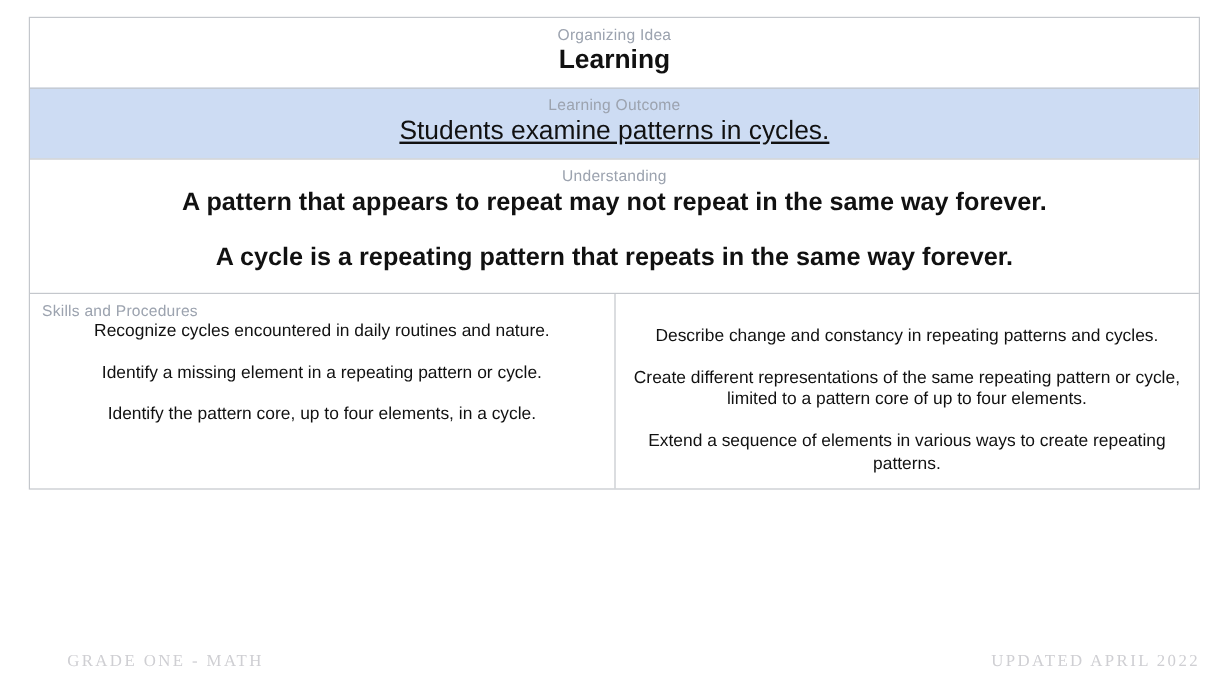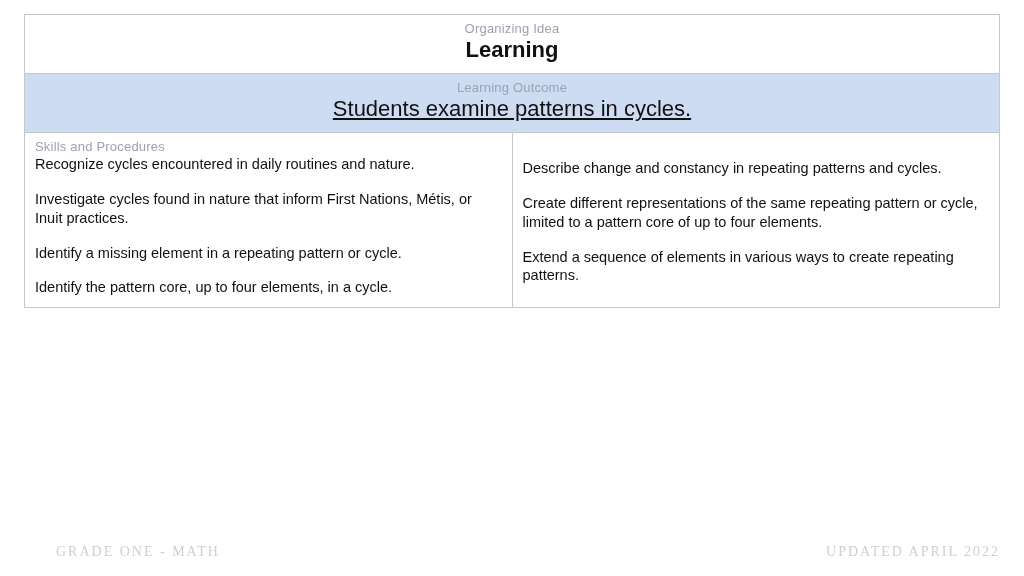--- a/index.html
+++ b/index.html
@@ -59,20 +59,21 @@
     }
     .skills .col + .col {
       border-left: 1px solid #c4c7cc;
       padding-top: 26px;
     }
     .skills .item {
       font-size: 14.5px;
       color: #111;
       line-height: 1.3;
       margin-bottom: 16px;
+      text-align: center;
     }
     .skills .item:last-child { margin-bottom: 0; }
     .footer {
       position: absolute;
       bottom: 16px;
       left: 24px;
       right: 24px;
       display: flex;
       justify-content: space-between;
       font-family: "Comic Sans MS", "Marker Felt", cursive;
@@ -91,26 +92,32 @@
   <div class="section organizing">
     <div class="label">Organizing Idea</div>
     <div class="title">Learning</div>
   </div>
 
   <div class="section outcome">
     <div class="label">Learning Outcome</div>
     <div class="text">Students examine patterns in cycles.</div>
   </div>
 
+  <div class="section understanding">
+    <div class="label">Understanding</div>
+    <div class="text">
+      <p>A pattern that appears to repeat may not repeat in the same way forever.</p>
+      <p>A cycle is a repeating pattern that repeats in the same way forever.</p>
+    </div>
+  </div>
 
   <div class="skills">
     <div class="col">
       <div class="label">Skills and Procedures</div>
       <div class="item">Recognize cycles encountered in daily routines and nature.</div>
-      <div class="item">Investigate cycles found in nature that inform First Nations, Métis, or Inuit practices.</div>
       <div class="item">Identify a missing element in a repeating pattern or cycle.</div>
       <div class="item">Identify the pattern core, up to four elements, in a cycle.</div>
     </div>
     <div class="col">
       <div class="item">Describe change and constancy in repeating patterns and cycles.</div>
       <div class="item">Create different representations of the same repeating pattern or cycle, limited to a pattern core of up to four elements.</div>
       <div class="item">Extend a sequence of elements in various ways to create repeating patterns.</div>
     </div>
   </div>
 

